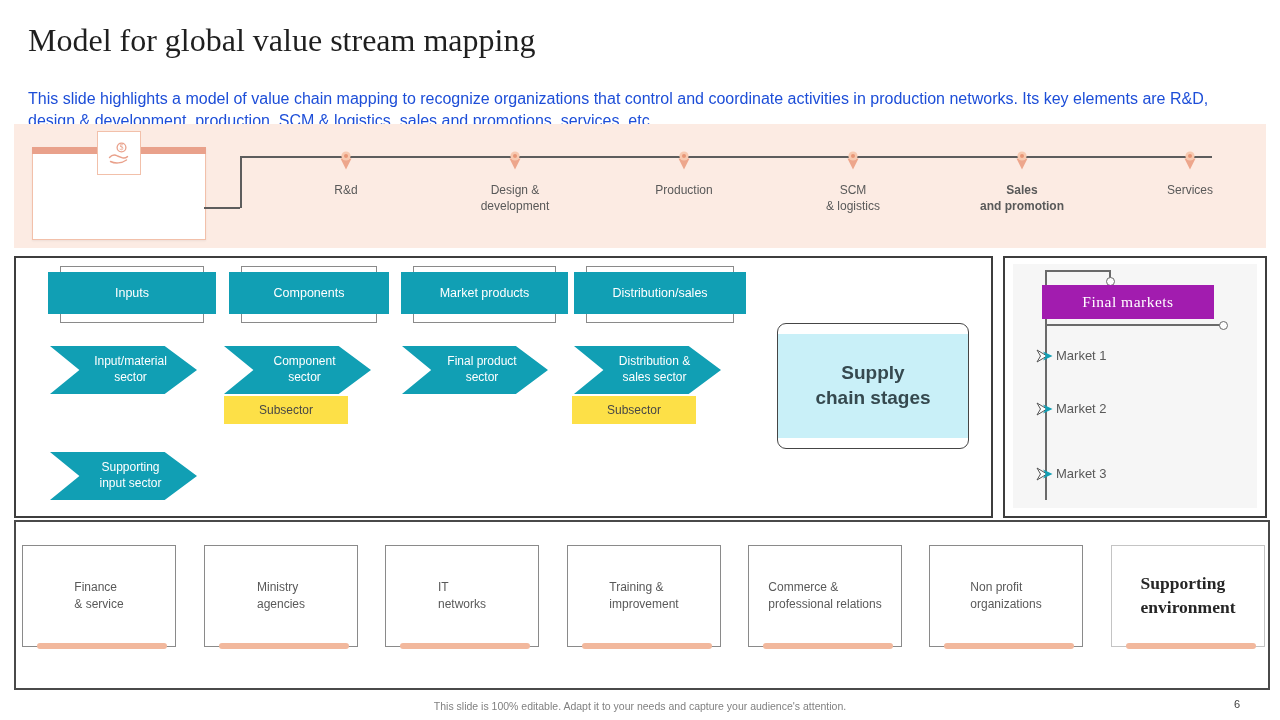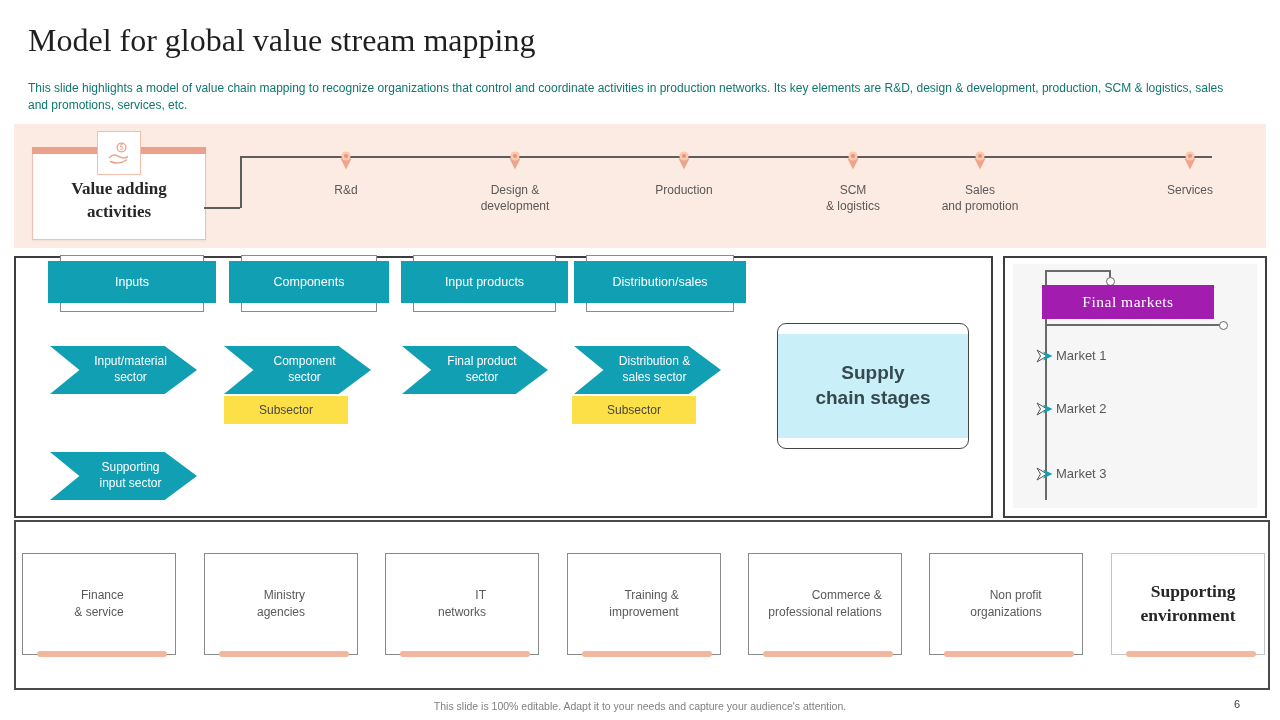--- a/index.html
+++ b/index.html
@@ -3,39 +3,39 @@
 <meta charset="utf-8">
 <style>
   html,body{margin:0;padding:0;background:#e9e9e9;}
   .slide{position:relative;width:1280px;height:720px;background:#ffffff;overflow:hidden;
          font-family:"Liberation Sans",sans-serif;margin:0 auto;}
   .pre{white-space:pre-line;}
 
   
   .title{position:absolute;left:28px;top:22px;width:1000px;
          font-family:"Liberation Serif",serif;font-size:32px;font-weight:500;color:#1f1f1f;}
-  .desc{position:absolute;left:28px;top:80px;width:1214px;font-size:12px;line-height:1.38;color:#0f766e;}
+  .desc{position:absolute;left:28px;top:88px;width:1214px;font-size:16px;line-height:1.38;color:#1d4ed8;}
 
   
   .banner{position:absolute;left:14px;top:124px;width:1252px;height:124px;background:#fcebe3;}
   .vcard{position:absolute;left:18px;top:23px;width:172px;height:91px;background:#ffffff;
          border:1px solid #f2c0aa;box-shadow:0 1px 2px rgba(0,0,0,.06);}
   .vcard-bar{position:absolute;left:-1px;right:-1px;top:-1px;height:7px;background:#e9a18b;}
   .vcard-icon{position:absolute;left:50%;top:-17px;transform:translateX(-50%);width:42px;height:42px;
               background:#ffffff;border:1px solid #f2c0aa;display:flex;align-items:center;justify-content:center;}
   .vcard-title{position:absolute;left:0;right:0;top:30px;text-align:center;
                font-family:"Liberation Serif",serif;font-weight:bold;font-size:17px;line-height:1.35;color:#262626;}
   .line{position:absolute;background:#5d5d5d;}
   .stage{position:absolute;top:26px;width:150px;text-align:center;}
   .stage svg{display:block;margin:0 auto;}
   .stage-label{margin-top:11px;font-size:12px;line-height:1.3;color:#595959;}
 
   
   .main-box{position:absolute;left:14px;top:256px;width:975px;height:258px;background:#fff;border:2px solid #3d3d3d;}
-  .chain-group{position:absolute;top:3px;height:42px;}
+  .chain-group{position:absolute;top:14px;height:42px;}
   .chain-outline{position:absolute;left:12px;right:12px;top:-6px;bottom:-9px;border:1px solid #8a8a8a;background:#fff;}
   .chain-teal{position:absolute;inset:0;background:#119fb4;color:#fff;font-size:12.5px;
               display:flex;align-items:center;justify-content:center;}
   .sector-arrow{position:absolute;top:88px;width:147px;height:48px;background:#119fb4;color:#fff;
                 clip-path:polygon(0% 0%,78% 0%,100% 50%,78% 100%,0% 100%,20% 50%);
                 display:flex;align-items:center;justify-content:center;text-align:center;
                 font-size:12px;line-height:1.3;padding-left:14px;box-sizing:border-box;}
   .subsector{position:absolute;top:138px;width:124px;height:28px;background:#fde047;color:#474747;
              font-size:12px;display:flex;align-items:center;justify-content:center;}
   .support-arrow{top:194px;}
@@ -49,22 +49,22 @@
   .panel-inner{position:absolute;left:8px;top:6px;right:8px;bottom:8px;background:#f6f6f6;}
   .fm-box{position:absolute;left:37px;top:27px;width:172px;height:34px;background:#a21caf;color:#fff;
           font-family:"Liberation Serif",serif;font-size:15.5px;letter-spacing:.5px;
           display:flex;align-items:center;justify-content:center;}
   .circ{position:absolute;width:7px;height:7px;border:1.2px solid #6a6a6a;border-radius:50%;background:#fdfdfd;}
   .market{position:absolute;left:31px;display:flex;align-items:center;gap:0;}
   .market-label{font-size:13px;color:#595959;}
 
   
   .env{position:absolute;left:14px;top:520px;width:1252px;height:166px;background:#fff;border:2px solid #4a4a4a;}
-  .env-box{position:absolute;top:31px;width:152px;height:100px;background:#fff;border:1px solid #8a8a8a;
-           display:flex;align-items:center;justify-content:center;text-align:right;
+  .env-box{position:absolute;top:23px;width:152px;height:100px;background:#fff;border:1px solid #8a8a8a;
+           display:flex;align-items:center;justify-content:center;text-align:left;
            font-size:12px;line-height:1.4;color:#595959;}
   .env-bar{position:absolute;left:14px;right:8px;bottom:-3px;height:6px;background:#f2b89d;border-radius:3px;}
   .env-title{border-color:#c4c4c4;font-family:"Liberation Serif",serif;font-weight:bold;font-size:17.5px;
              color:#262626;line-height:1.35;}
 
   
   .footer-note{position:absolute;left:0;right:0;top:700px;text-align:center;font-size:10.5px;color:#808080;}
   .page-num{position:absolute;right:40px;top:698px;font-size:11px;color:#404040;}
 </style>
 </head>
@@ -80,22 +80,20 @@
     <div class="vcard">
       <div class="vcard-bar"></div>
       <div class="vcard-icon">
         <svg width="26" height="26" viewBox="0 0 26 26">
           <circle cx="15.5" cy="7.5" r="4.4" fill="none" stroke="#e9a18b" stroke-width="1.3"></circle>
           <text x="15.5" y="10.3" text-anchor="middle" font-size="8" fill="#e9a18b" font-family="serif">$</text>
           <path d="M3.5,17.5 q3.5,-4 8,-1.5 l5,1.8 q2.5,0.8 5,-1.2" fill="none" stroke="#e9a18b" stroke-width="1.4" stroke-linecap="round"></path>
           <path d="M4.5,21.5 c4.5,2.2 11,2 16,-1.5" fill="none" stroke="#e9a18b" stroke-width="1.4" stroke-linecap="round"></path>
         </svg>
       </div>
-      <div class="vcard-title pre">Value adding
-activities</div>
     </div>
 
     <div class="line" style="left:190px;top:83px;width:36px;height:1.5px;"></div>
     <div class="line" style="left:226px;top:32px;width:1.5px;height:52px;"></div>
     <div class="line" style="left:226px;top:32px;width:972px;height:1.5px;"></div>
 
     <div class="stage" style="left:257px;">
       <svg width="18" height="22" viewBox="0 0 18 22">
         <polygon points="3.5,8.5 14.5,8.5 9,19.5" fill="#eda68c"></polygon>
         <circle cx="9" cy="6" r="4.6" fill="#f7c9b0"></circle>
@@ -122,21 +120,21 @@
     </div>
     <div class="stage" style="left:764px;">
       <svg width="18" height="22" viewBox="0 0 18 22">
         <polygon points="3.5,8.5 14.5,8.5 9,19.5" fill="#eda68c"></polygon>
         <circle cx="9" cy="6" r="4.6" fill="#f7c9b0"></circle>
           <circle cx="9" cy="6" r="2" fill="#e89677"></circle>
       </svg>
       <div class="stage-label pre">SCM
 &amp; logistics</div>
     </div>
-    <div class="stage" style="left:891px;">
+    <div class="stage" style="left:933px;font-weight:bold;">
       <svg width="18" height="22" viewBox="0 0 18 22">
         <polygon points="3.5,8.5 14.5,8.5 9,19.5" fill="#eda68c"></polygon>
         <circle cx="9" cy="6" r="4.6" fill="#f7c9b0"></circle>
           <circle cx="9" cy="6" r="2" fill="#e89677"></circle>
       </svg>
       <div class="stage-label pre">Sales
 and promotion</div>
     </div>
     <div class="stage" style="left:1101px;">
       <svg width="18" height="22" viewBox="0 0 18 22">
@@ -153,21 +151,21 @@
     <div class="chain-group" style="left:32px;width:168px;">
       <div class="chain-outline"></div>
       <div class="chain-teal">Inputs</div>
     </div>
     <div class="chain-group" style="left:213px;width:160px;">
       <div class="chain-outline"></div>
       <div class="chain-teal">Components</div>
     </div>
     <div class="chain-group" style="left:385px;width:167px;">
       <div class="chain-outline"></div>
-      <div class="chain-teal">Input products</div>
+      <div class="chain-teal">Market products</div>
     </div>
     <div class="chain-group" style="left:558px;width:172px;">
       <div class="chain-outline"></div>
       <div class="chain-teal">Distribution/sales</div>
     </div>
 
     <div class="sector-arrow pre" style="left:34px;">Input/material
 sector</div>
     <div class="sector-arrow pre" style="left:208px;">Component
 sector</div>

